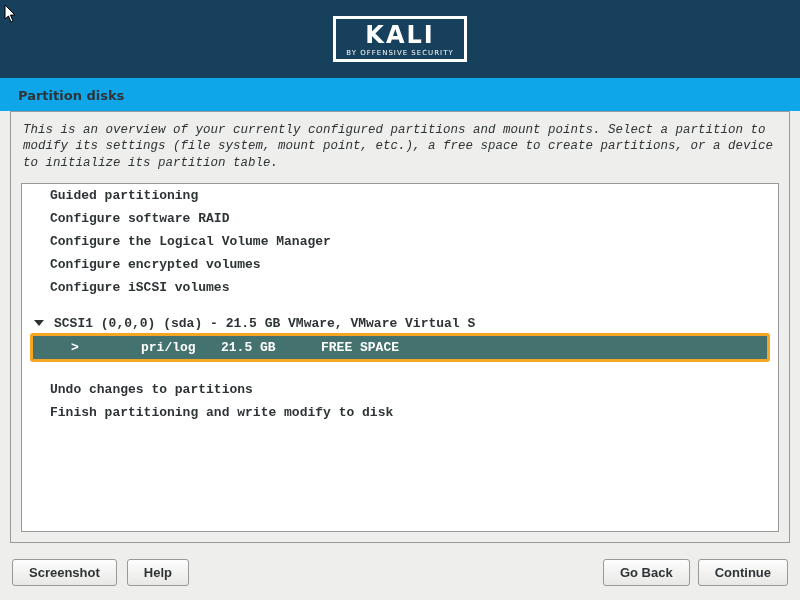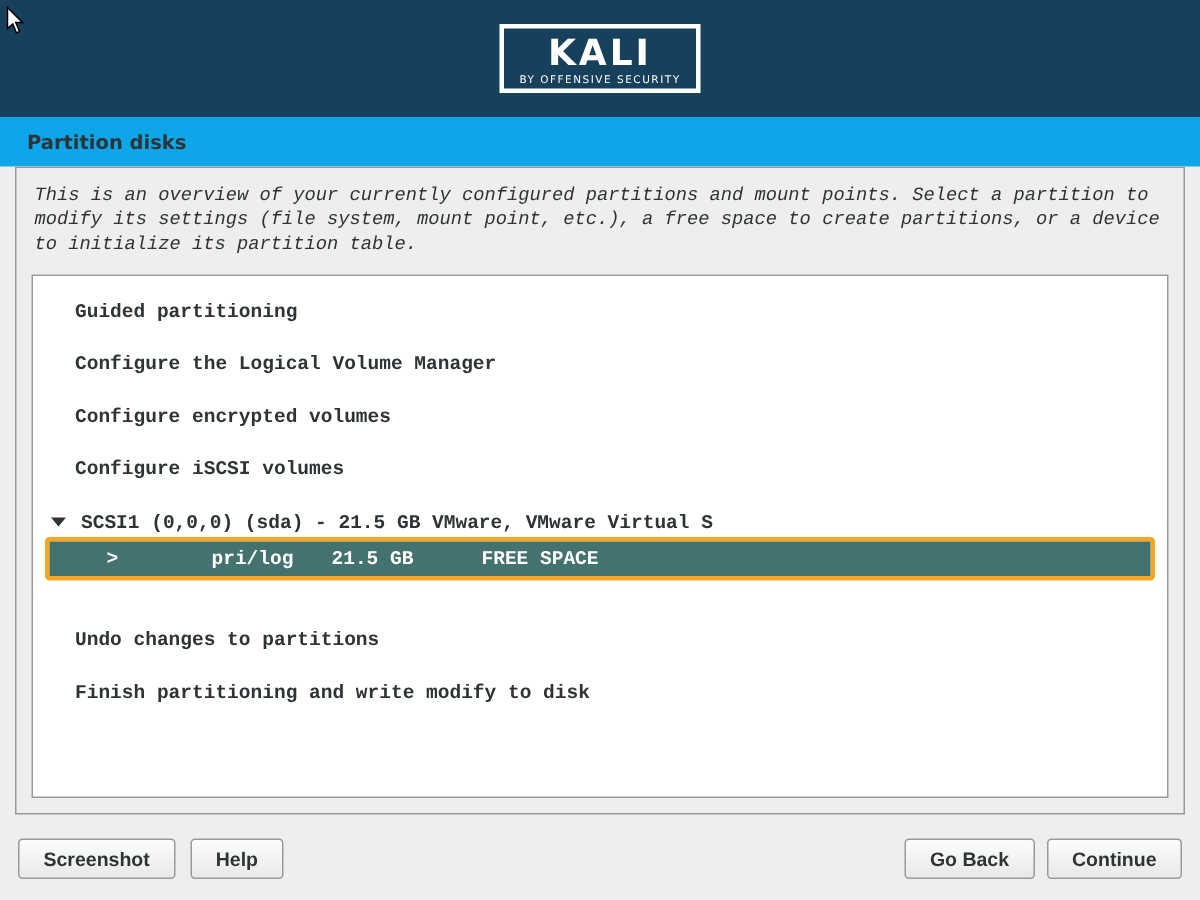--- a/index.html
+++ b/index.html
@@ -66,21 +66,21 @@
       line-height: 1.3;
     }
     .list-container {
       margin: 4px 10px 10px 10px;
       background: #ffffff;
       border: 1px solid #999;
       flex: 1;
       overflow: hidden;
     }
     .list-item {
-      padding: 16px 4px 4px 28px;
+      padding: 4px 4px 4px 28px;
       font-weight: bold;
       font-size: 13px;
       color: #2e3436;
       cursor: default;
     }
     .list-spacer {
       height: 14px;
     }
     .disk-row {
       padding: 3px 4px 0 12px;
@@ -166,20 +166,21 @@
   </div>
 </div>
 
 <div class="title-bar">Partition disks</div>
 
 <div class="content-area">
   <div class="description">This is an overview of your currently configured partitions and mount points. Select a partition to modify its settings (file system, mount point, etc.), a free space to create partitions, or a device to initialize its partition table.</div>
 
   <div class="list-container">
     <div class="list-item">Guided partitioning</div>
+    <div class="list-item">Configure software RAID</div>
     <div class="list-item">Configure the Logical Volume Manager</div>
     <div class="list-item">Configure encrypted volumes</div>
     <div class="list-item">Configure iSCSI volumes</div>
 
     <div class="list-spacer"></div>
 
     <div class="disk-row">
       <span class="triangle"></span>
       <span>SCSI1 (0,0,0) (sda) - 21.5 GB VMware, VMware Virtual S</span>
     </div>

